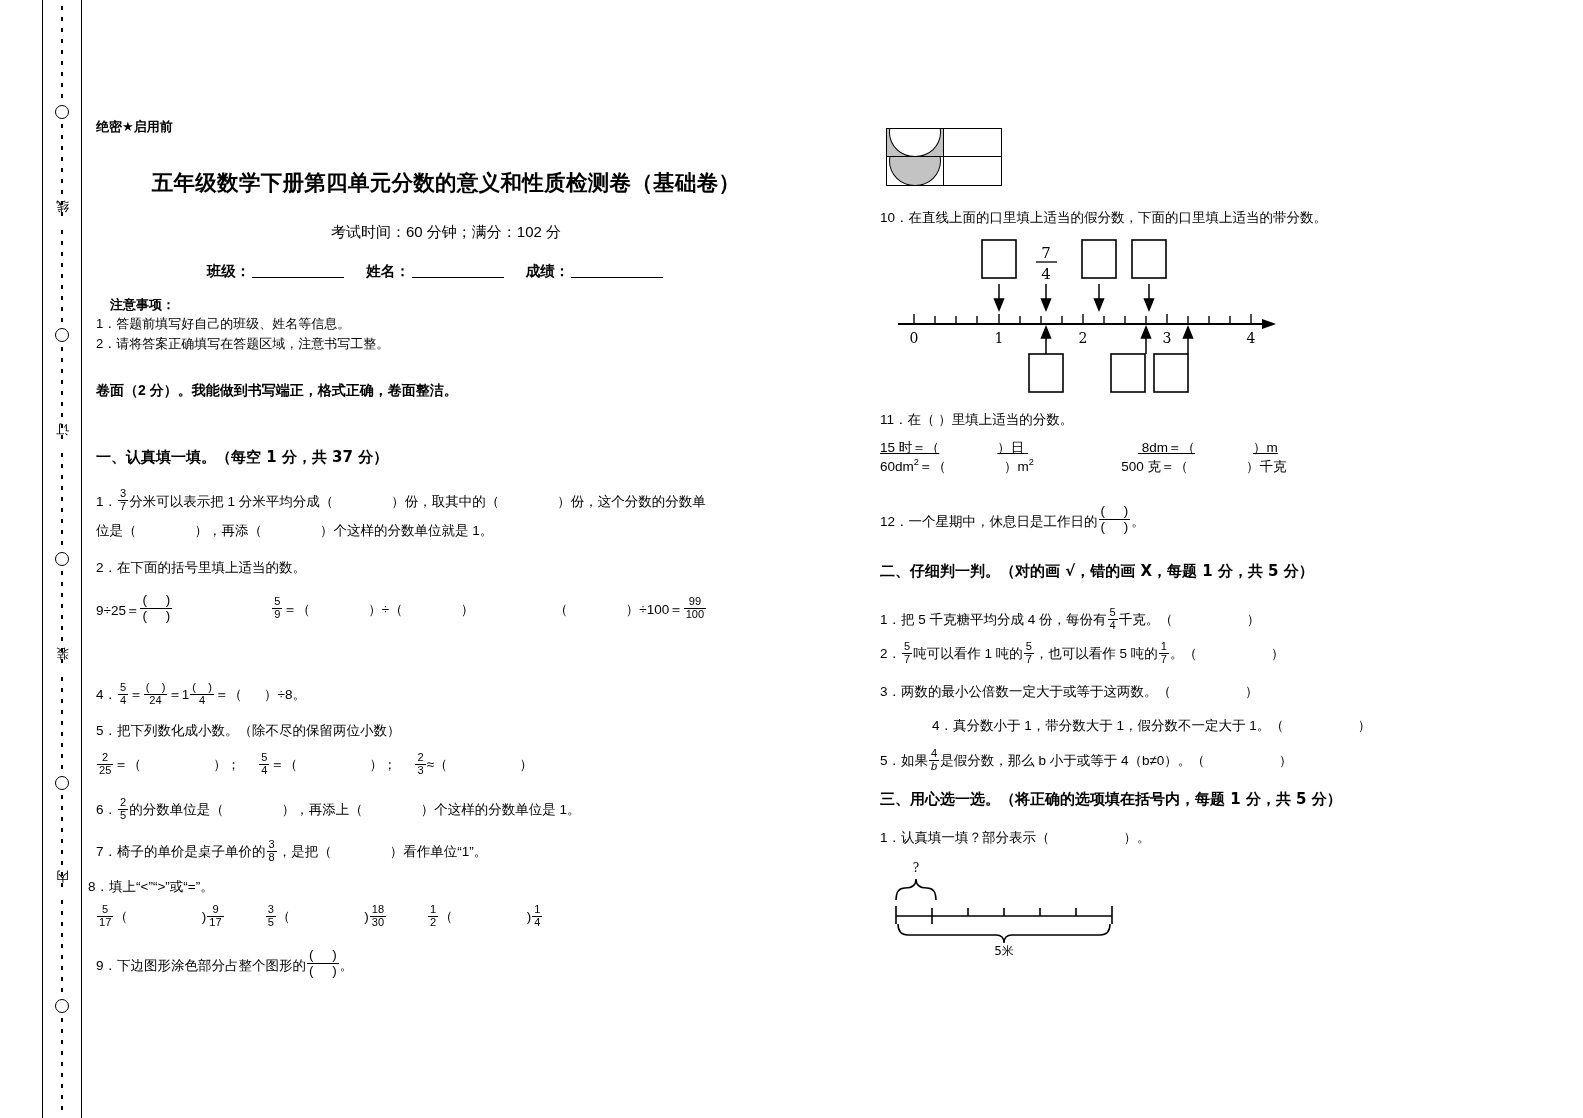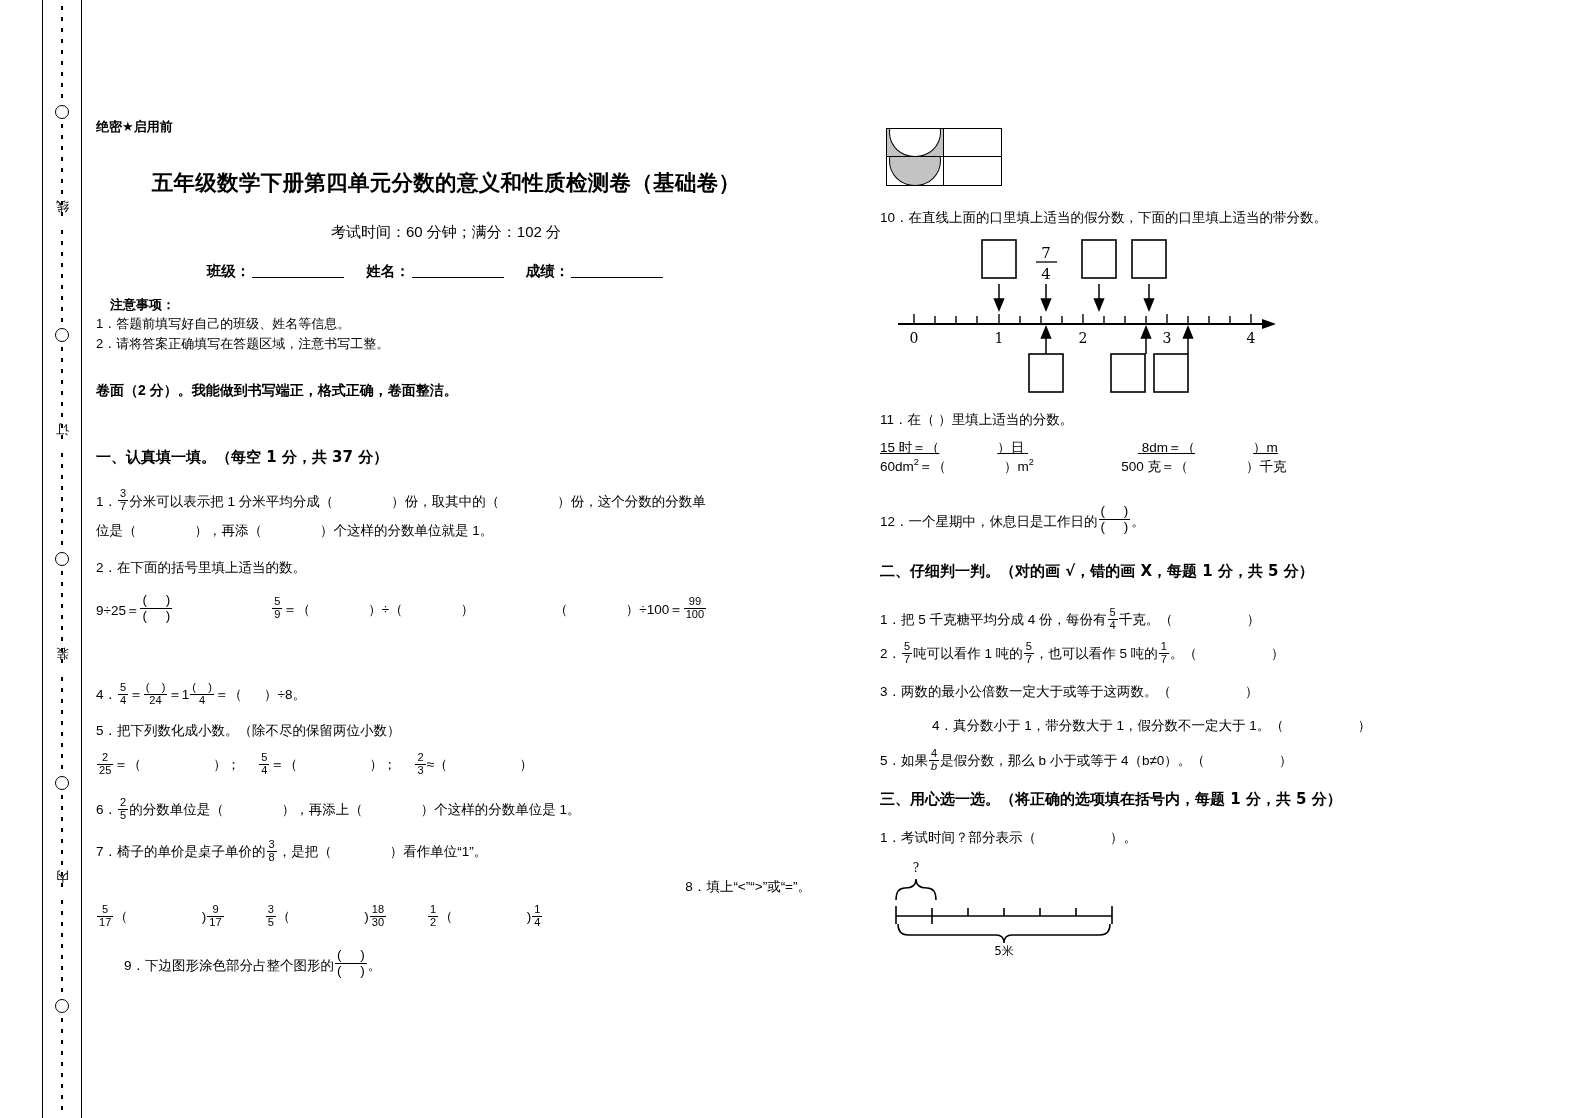--- a/index.html
+++ b/index.html
@@ -84,23 +84,23 @@
   #sec1-head  { position:absolute; left:96px; top:448px; }
   #q1  { position:absolute; left:96px; top:488px; width:700px; }
   #q2  { position:absolute; left:96px; top:558px; width:700px; }
   #q2row { position:absolute; left:96px; top:595px; width:700px; display:flex; align-items:center; }
   #q3  { position:absolute; left:96px; top:648px; width:700px; }
   #q4  { position:absolute; left:96px; top:683px; width:700px; }
   #q5  { position:absolute; left:96px; top:721px; width:700px; }
   #q5row { position:absolute; left:96px; top:753px; width:700px; display:flex; align-items:center; }
   #q6  { position:absolute; left:96px; top:798px; width:700px; }
   #q7  { position:absolute; left:96px; top:840px; width:700px; }
-  #q8  { position:absolute; left:111px; top:877px; width:700px;text-align:right; }
+  #q8  { position:absolute; left:88px; top:877px; width:700px; }
   #q8row { position:absolute; left:96px; top:905px; width:700px; display:flex; align-items:center; }
-  #q9  { position:absolute; left:96px; top:950px; width:700px;margin-left:28px; }
+  #q9  { position:absolute; left:96px; top:950px; width:700px; }
 
   
   #shaded-fig { position:absolute; left:886px; top:128px; }
   .grid-fig { border:1.6px solid #000; width:114px; height:56px; display:grid;
               grid-template-columns:1fr 1fr; grid-template-rows:1fr 1fr; }
   .gcell { position:relative; overflow:hidden; border-right:1.4px solid #000; border-bottom:1.4px solid #000; }
   .gcell:nth-child(2),.gcell:nth-child(4){ border-right:none; }
   .gcell:nth-child(3),.gcell:nth-child(4){ border-bottom:none; }
   .cell-a { background:#c3c3c3; }
   .cell-a::after { content:""; position:absolute; left:4%; bottom:-1px; width:92%; height:180%;
@@ -347,21 +347,21 @@
   </div>
   <div class="q" id="t4">
     <span>4．</span><span>真分数小于 1，带分数大于 1，假分数不一定大于 1。（</span><span class="blankp" style="min-width:74px;"></span><span>）</span>
   </div>
   <div class="q" id="t5">
     <span>5．</span><span>如果</span><span class="frac"><span class="num">4</span><span class="den" style="font-style:italic;">b</span></span><span>是假分数，那么 b 小于或等于 4（b≠0）。（</span><span class="blankp" style="min-width:74px;"></span><span>）</span>
   </div>
 
   <div class="sec-head" id="sec3-head">三、用心选一选。（将正确的选项填在括号内，每题 1 分，共 5 分）</div>
   <div class="q" id="c1">
-    <span>1．</span><span>考试时间？部分表示（</span><span class="blankp" style="min-width:74px;"></span><span>）。</span>
+    <span>1．</span><span>认真填一填？部分表示（</span><span class="blankp" style="min-width:74px;"></span><span>）。</span>
   </div>
 
   <svg id="bracket-fig" viewBox="0 0 260 100">
     <text x="30" y="16" font-size="12" text-anchor="middle" font-family="DejaVu Serif, serif">?</text>
 
     <path d="M10,44 Q10,32 19,32 Q30,32 30,23 Q30,32 41,32 Q50,32 50,44" fill="none" stroke="#000" stroke-width="1.5"></path>
 
     <line x1="10" y1="60" x2="226" y2="60" stroke="#000" stroke-width="1.6"></line>
     <g stroke="#000" stroke-width="1.6">
       <line x1="10" y1="50" x2="10" y2="68"></line>

